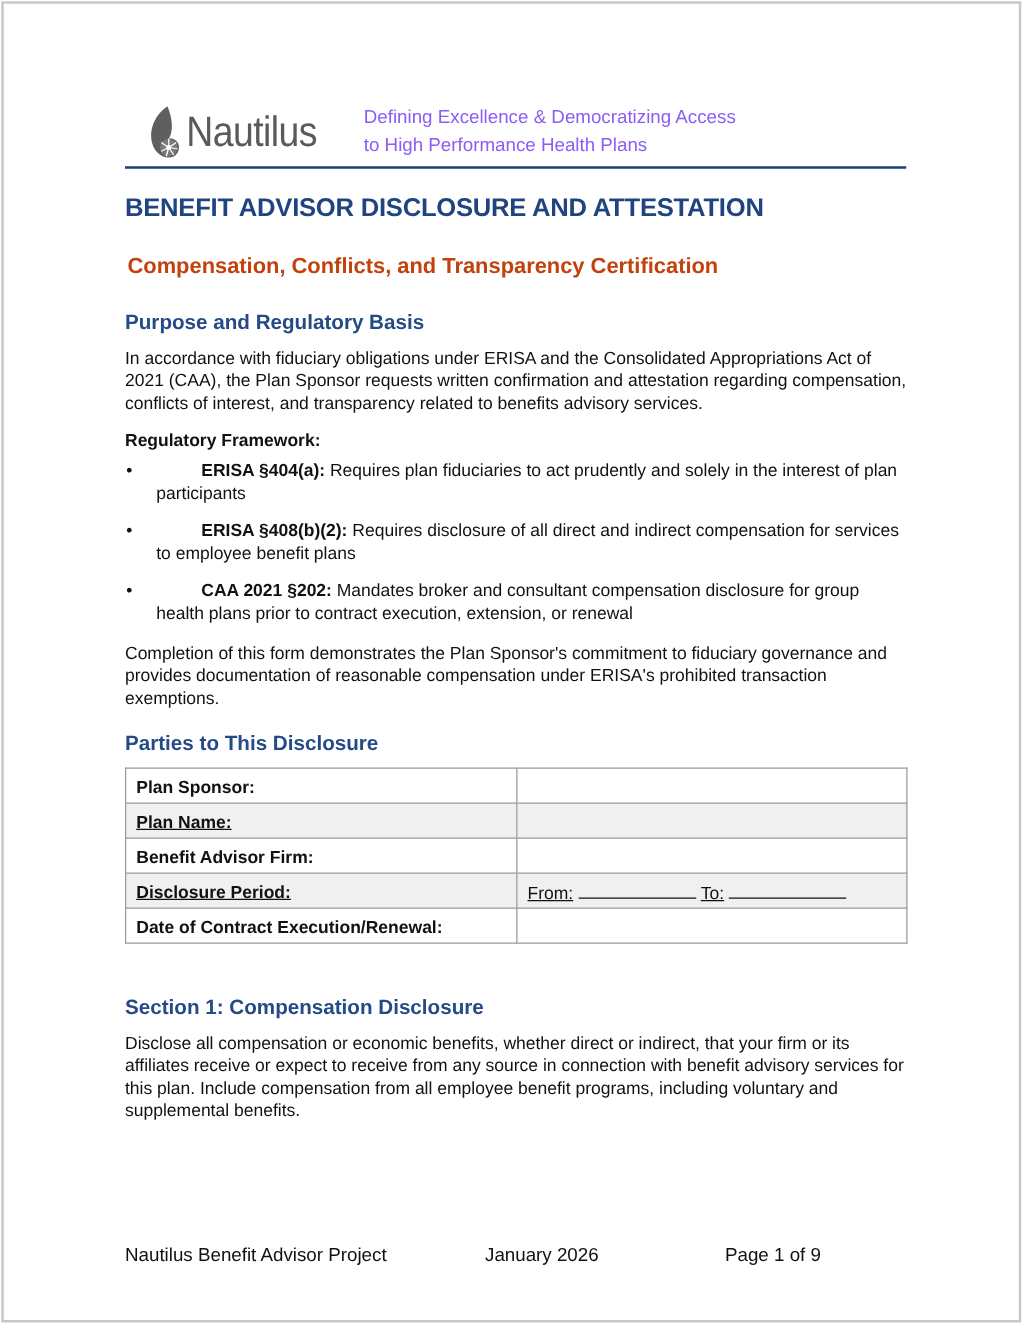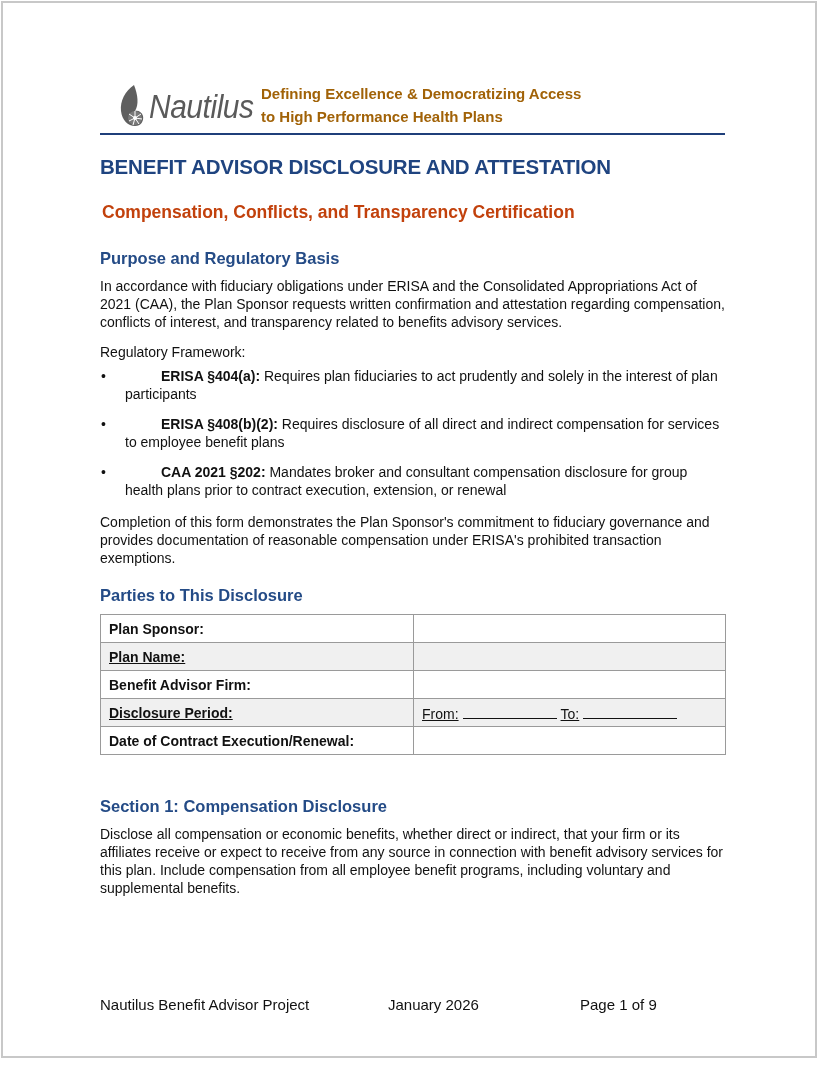--- a/index.html
+++ b/index.html
@@ -7,32 +7,32 @@
   .page {
     position: absolute; left: 1px; top: 1px; width: 816px; height: 1057px;
     border-left: 2px solid #c8c8c8; border-top: 2px solid #c8c8c8;
     border-right: 2px solid #c8c8c8; border-bottom: 2px solid #c8c8c8;
     background: #ffffff; box-sizing: border-box;
   }
   .content { position: absolute; left: 97px; top: 0; width: 625px; }
 
   
   .header { position: absolute; top: 76px; left: 0; width: 625px; height: 54px; }
-  .logo { position: absolute; left: 17px; top: 4px; display: flex; align-items: center; font-style: italic; }
+  .logo { position: absolute; left: 17px; top: 4px; display: flex; align-items: center; }
   .logo-icon { width: 28px; height: 46px; display: inline-block; }
   .logo-text { font-size: 34px; color: #5a5a5a; letter-spacing: -0.5px; margin-left: 4px; line-height: 46px; font-family: "Liberation Sans Narrow", "Liberation Sans", sans-serif; transform: scaleX(0.88); transform-origin: left center; }
-  .tagline { position: absolute; left: 161px; top: 3px; color: #a16207; font-weight: bold; font-size: 15px; line-height: 23px; }
+  .tagline { position: absolute; left: 191px; top: 3px; color: #8b5cf6; font-weight: normal; font-size: 15px; line-height: 23px; }
   .header-rule { position: absolute; top: 130px; left: 0; width: 625px; height: 2px; background: #1f3f7a; }
 
   h1.doc-title { position: absolute; top: 152px; left: 0; margin: 0; font-size: 20.5px; font-weight: bold; color: #1f4480; letter-spacing: -0.2px; }
   .doc-subtitle { position: absolute; top: 197px; left: 0; margin: 2px; font-size: 17.5px; font-weight: bold; color: #c2410c; }
   .h2 { position: absolute; margin: 0; font-size: 16.5px; font-weight: bold; color: #244b86; left: 0; }
 
   .para { position: absolute; left: 0; width: 625px; font-size: 14px; line-height: 18px; margin: 0; color: #111; }
-  .label-bold { position: absolute; left: 0; font-size: 14px; font-weight: normal; margin: 0; text-align: center; }
+  .label-bold { position: absolute; left: 0; font-size: 14px; font-weight: bold; margin: 0; text-align: center; }
 
   .bullets { position: absolute; left: 0; width: 625px; margin: 0; padding: 0; list-style: none; }
   .bullet { position: relative; padding-left: 25px; font-size: 14px; line-height: 18px; margin-bottom: 12px; }
   .bullet .dot { position: absolute; left: 1px; top: 0; }
   .bullet b { font-weight: bold; margin-left: 36px; }
 
   table.parties { position: absolute; top: 611px; left: 0; width: 626px; border-collapse: collapse; font-size: 14px; }
   table.parties td { border: 1px solid #9a9a9a; height: 27px; padding: 0 8px; vertical-align: middle; margin-left: 36px; }
   table.parties td.lbl { width: 296px; font-weight: bold; }
   table.parties tr.shade td { background: #f0f0f0; text-decoration: underline; }

